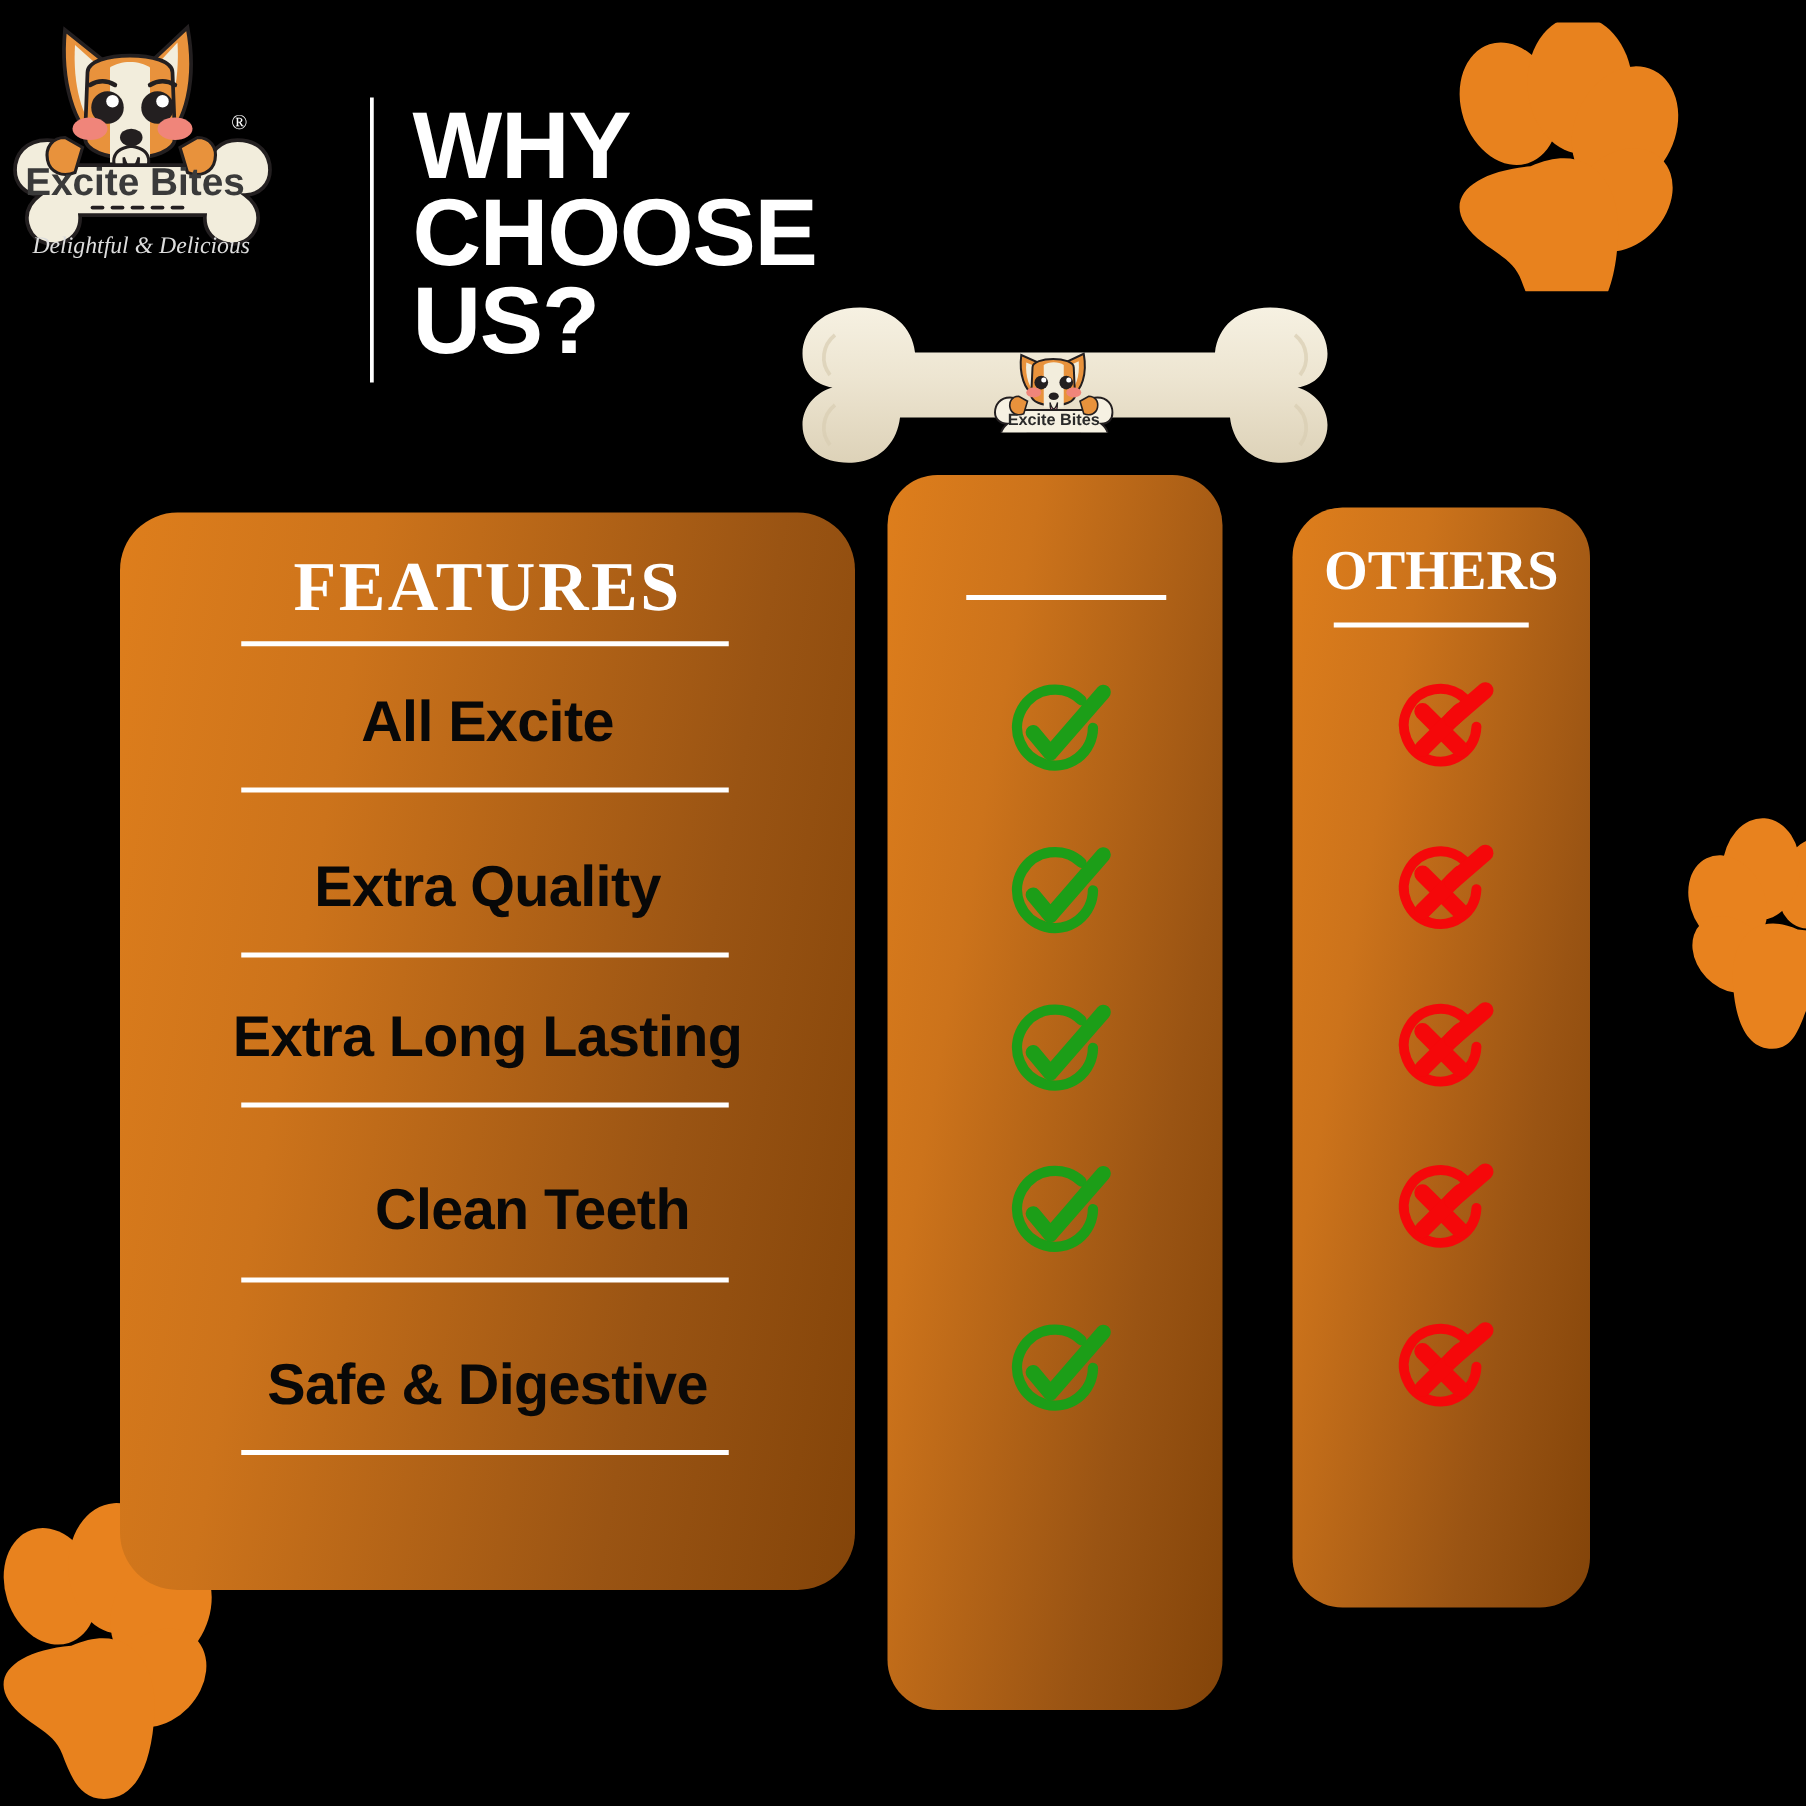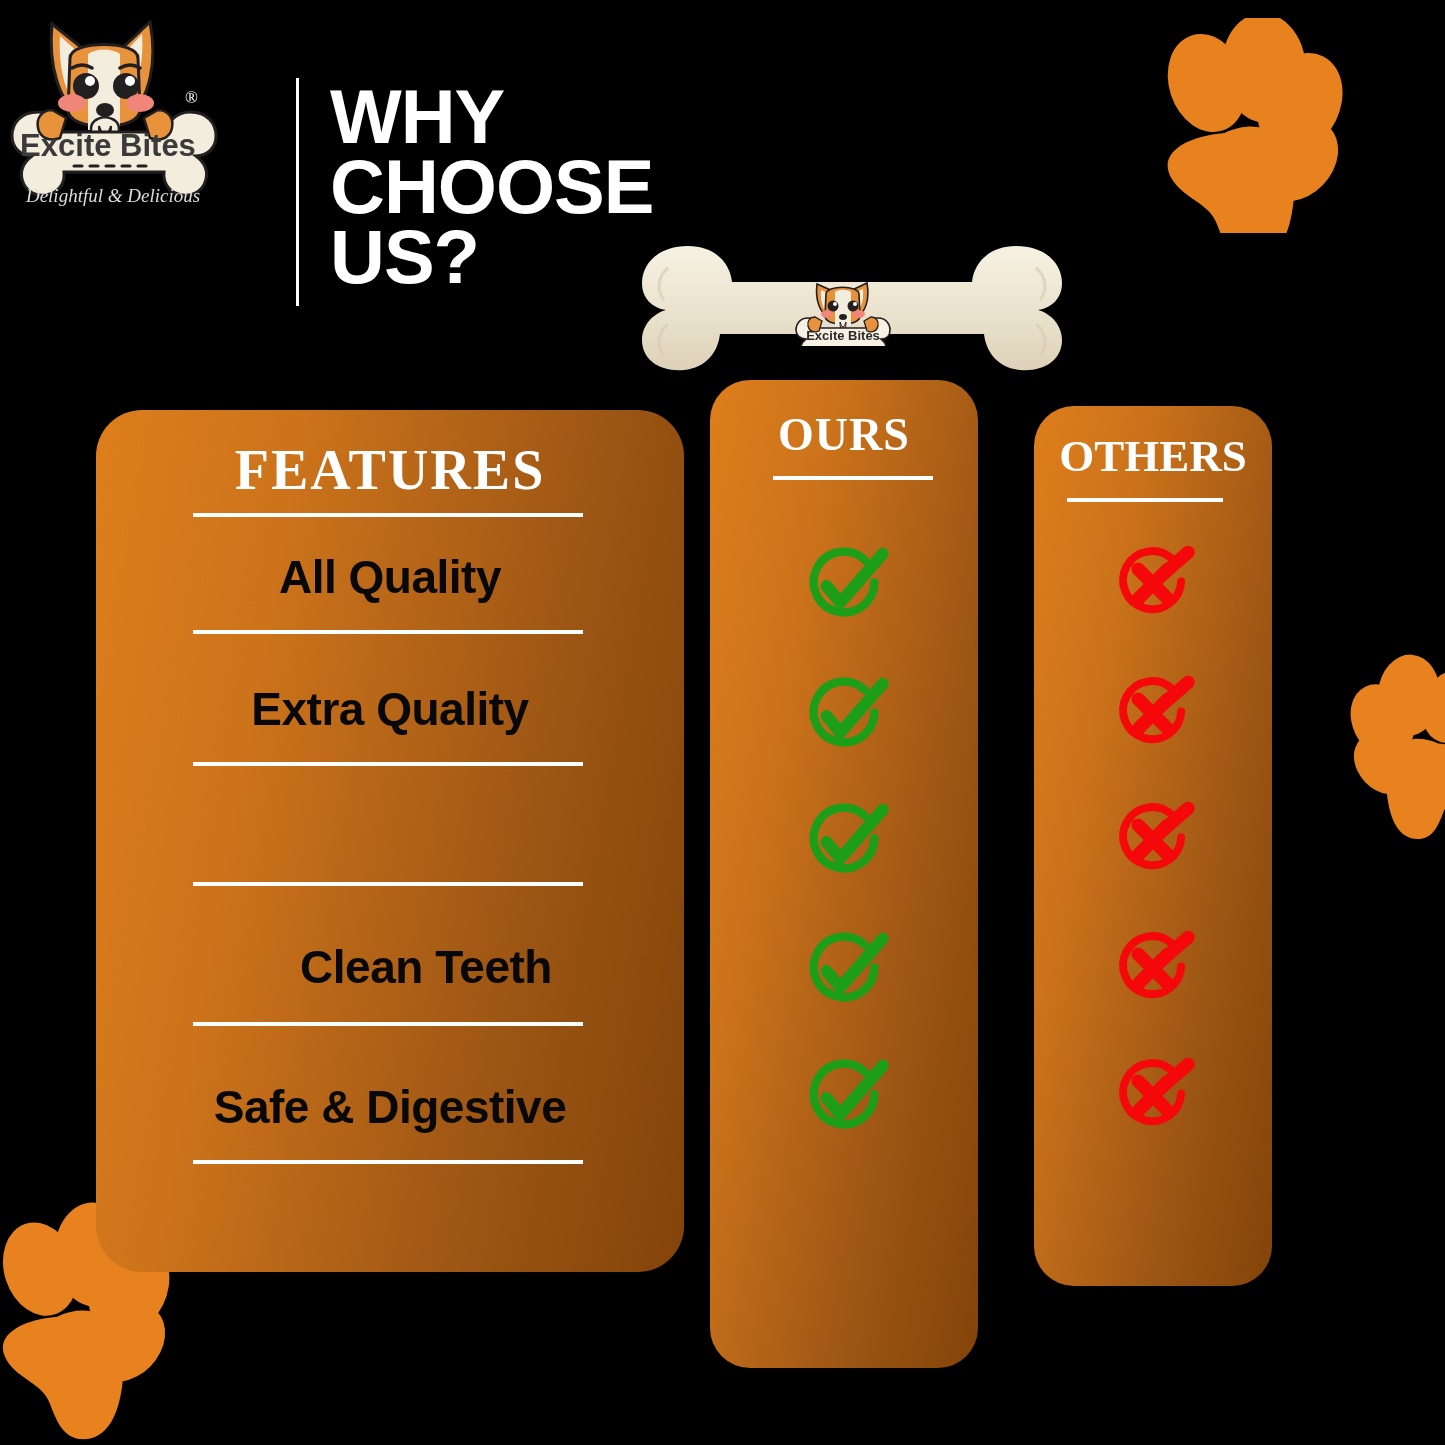--- a/index.html
+++ b/index.html
@@ -161,37 +161,37 @@
   <div id="title">
     <span class="tl">WHY</span>
     <span class="tl">CHOOSE</span>
     <span class="tl">US?</span>
   </div>
 
   <div class="card" id="card-features">
     <div class="col-head" id="head-features">FEATURES</div>
     <div class="head-rule" id="rule-features"></div>
 
-    <div class="feat-row" style="top:140px;">All Quality</div>
+    <div class="feat-row" style="top:140px;">All Excite</div>
     <div class="feat-rule" style="top:220px;"></div>
 
     <div class="feat-row" style="top:272px;">Extra Quality</div>
     <div class="feat-rule" style="top:352px;"></div>
 
+    <div class="feat-row" style="top:392px;">Extra Long Lasting</div>
     <div class="feat-rule" style="top:472px;"></div>
 
     <div class="feat-row" style="top:530px;margin-left:36px;">Clean Teeth</div>
     <div class="feat-rule" style="top:612px;"></div>
 
     <div class="feat-row" style="top:658px;margin-top:12px;">Safe &amp; Digestive</div>
     <div class="feat-rule" style="top:750px;"></div>
   </div>
 
   <div class="card" id="card-ours">
-    <div class="col-head" id="head-ours">OURS</div>
     <div class="head-rule" id="rule-ours"></div>
 
     <div class="icon-cell" style="top:160px;">
       <svg class="mini" width="92" height="92" viewBox="0 0 100 100">
         <path d="M73 22 A33 33 0 1 0 83 46" fill="none" stroke="#1C9E18" stroke-width="9" stroke-linecap="round"></path>
         <path d="M31 50 L46 68 L92 15" fill="none" stroke="#1C9E18" stroke-width="13" stroke-linecap="round" stroke-linejoin="round"></path>
       </svg>
     </div>
     <div class="icon-cell" style="top:290px;">
       <svg class="mini" width="92" height="92" viewBox="0 0 100 100">

